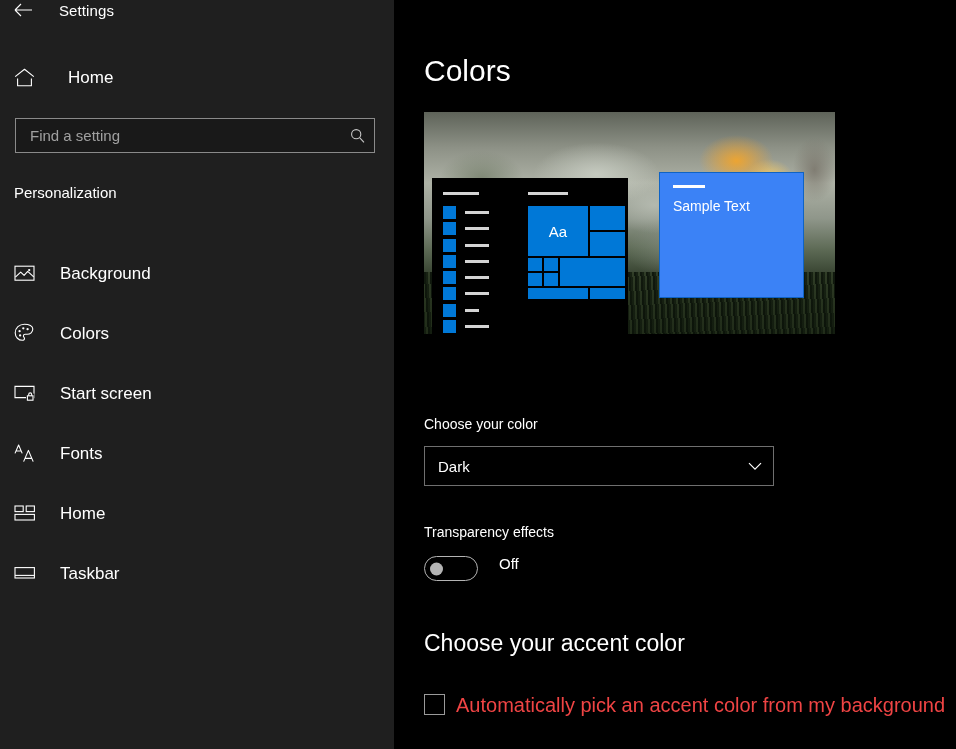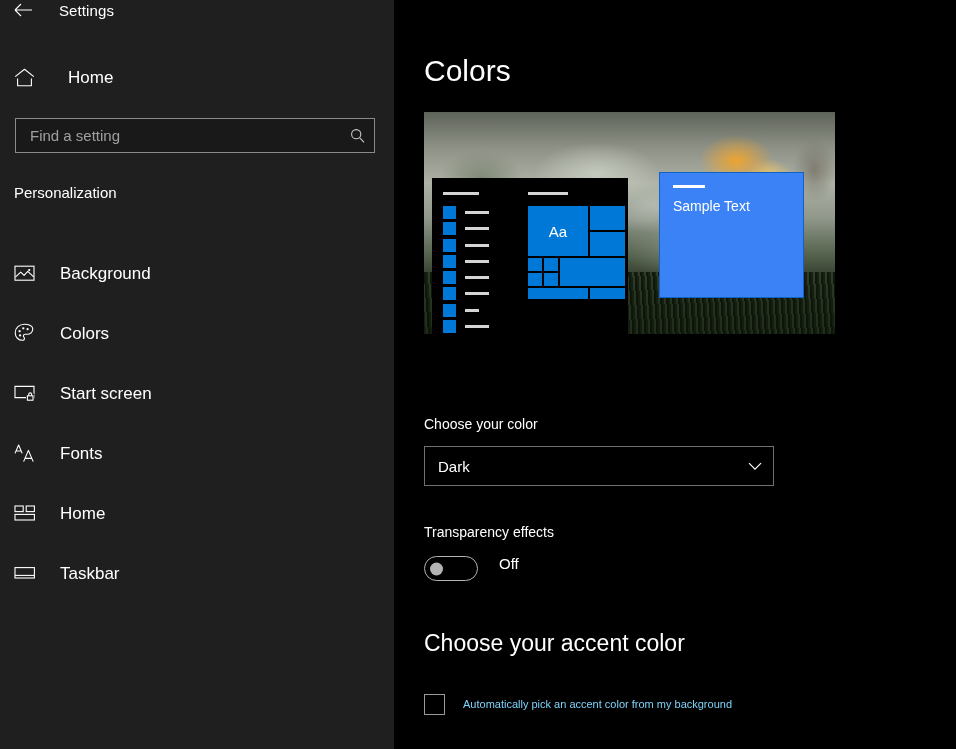--- a/index.html
+++ b/index.html
@@ -354,23 +354,23 @@
     align-items: center;
     cursor: pointer;
   }
   .checkbox {
     width: 21px; height: 21px;
     border: 1.5px solid #9a9a9a;
     background: transparent;
     flex: 0 0 auto;
   }
   .checkbox-label {
-    color: #7dd3fc;
-    font-size: 11px;
-    margin-left: 18px;
+    color: #ef4444;
+    font-size: 20px;
+    margin-left: 11px;
     line-height: 1;
   }
 </style>
 </head>
 <body>
 
 <div class="sidebar">
 
   <div class="titlebar">
     <div class="back-btn">

